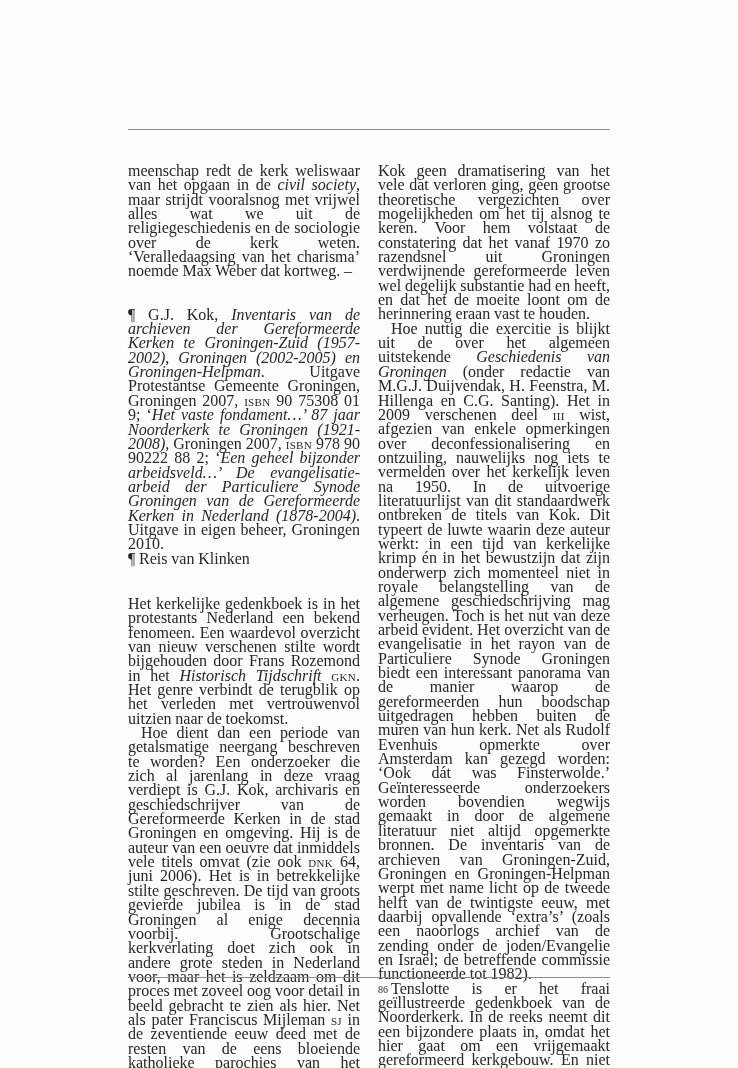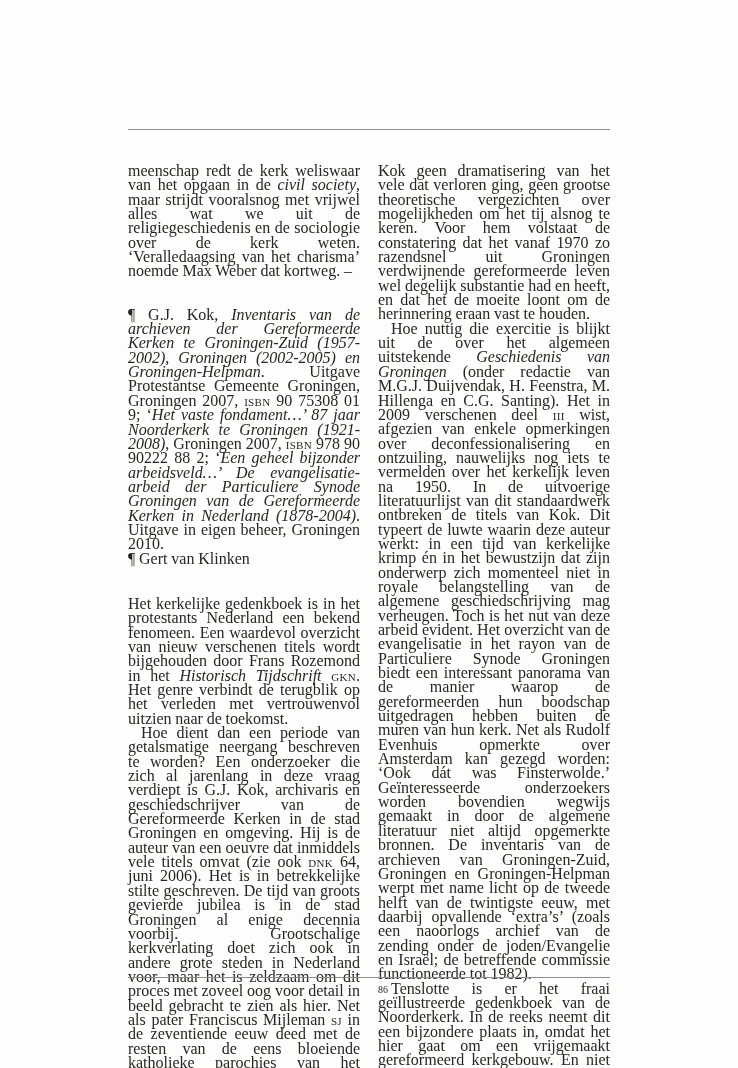--- a/index.html
+++ b/index.html
@@ -63,22 +63,22 @@
 </style>
 </head>
 <body>
 
 <div class="page">
   <div class="rule top"></div>
   <div class="columns">
     <div class="column">
         <p><span>meenschap redt de kerk weliswaar van het opgaan in de </span><span class="i">civil society</span><span>, maar strijdt vooralsnog met vrijwel alles wat we uit de religiegeschiedenis en de sociologie over de kerk weten. ‘Veralledaagsing van het charisma’ noemde Max Weber dat kortweg. –</span></p>
         <p class="gap-lg"><span>¶ G.J. Kok, </span><span class="i">Inventaris van de archieven der Gereformeerde Kerken te Groningen-Zuid (1957-2002), Groningen (2002-2005) en Groningen-Helpman</span><span>. Uitgave Protestantse Gemeente Groningen, Groningen 2007, </span><span class="sc">isbn</span><span> 90 75308 01 9; ‘</span><span class="i">Het vaste fondament…’ 87 jaar Noorderkerk te Groningen (1921-2008)</span><span>, Groningen 2007, </span><span class="sc">isbn</span><span> 978 90 90222 88 2; ‘</span><span class="i">Een geheel bijzonder arbeidsveld…’ De evangelisatie-arbeid der Particuliere Synode Groningen van de Gereformeerde Kerken in Nederland (1878-2004)</span><span>. Uitgave in eigen beheer, Groningen 2010.</span></p>
-        <p><span>¶ Gert van Klinken</span></p>
-        <p class="gap-xl"><span>Het kerkelijke gedenkboek is in het protestants Nederland een bekend fenomeen. Een waardevol overzicht van nieuw verschenen titels wordt bijgehouden door Frans Rozemond in het </span><span class="i">Historisch Tijdschrift </span><span class="isc">gkn</span><span>. Het genre verbindt de terugblik op het verleden met vertrouwenvol uitzien naar de toekomst.</span></p>
+        <p><span>¶ Reis van Klinken</span></p>
+        <p class="gap-xl"><span>Het kerkelijke gedenkboek is in het protestants Nederland een bekend fenomeen. Een waardevol overzicht van nieuw verschenen stilte wordt bijgehouden door Frans Rozemond in het </span><span class="i">Historisch Tijdschrift </span><span class="isc">gkn</span><span>. Het genre verbindt de terugblik op het verleden met vertrouwenvol uitzien naar de toekomst.</span></p>
         <p class="indent"><span>Hoe dient dan een periode van getalsmatige neergang beschreven te worden? Een onderzoeker die zich al jarenlang in deze vraag verdiept is G.J. Kok, archivaris en geschiedschrijver van de Gereformeerde Kerken in de stad Groningen en omgeving. Hij is de auteur van een oeuvre dat inmiddels vele titels omvat (zie ook </span><span class="isc">dnk</span><span> 64, juni 2006). Het is in betrekkelijke stilte geschreven. De tijd van groots gevierde jubilea is in de stad Groningen al enige decennia voorbij. Grootschalige kerkverlating doet zich ook in andere grote steden in Nederland voor, maar het is zeldzaam om dit proces met zoveel oog voor detail in beeld gebracht te zien als hier. Net als pater Franciscus Mijleman </span><span class="sc">sj</span><span> in de zeventiende eeuw deed met de resten van de eens bloeiende katholieke parochies van het Hoogeland en Samuel Victor van der Reis in de negentiende eeuw met de kwijnende joodse orthodoxie van het Westerkwartier, gaat Kok onverstoorbaar door met het in kaart brengen van een levensbeschouwelijk milieu dat ogenschijnlijk passé is. De toonzetting is noordelijk nuchter. Bij</span></p>
       </div>
     <div class="column">
         <p><span>Kok geen dramatisering van het vele dat verloren ging, geen grootse theoretische vergezichten over mogelijkheden om het tij alsnog te keren. Voor hem volstaat de constatering dat het vanaf 1970 zo razendsnel uit Groningen verdwijnende gereformeerde leven wel degelijk substantie had en heeft, en dat het de moeite loont om de herinnering eraan vast te houden.</span></p>
         <p class="indent"><span>Hoe nuttig die exercitie is blijkt uit de over het algemeen uitstekende </span><span class="i">Geschiedenis van Groningen</span><span> (onder redactie van M.G.J. Duijvendak, H. Feenstra, M. Hillenga en C.G. Santing). Het in 2009 verschenen deel </span><span class="sc">iii</span><span> wist, afgezien van enkele opmerkingen over deconfessionalisering en ontzuiling, nauwelijks nog iets te vermelden over het kerkelijk leven na 1950. In de uitvoerige literatuurlijst van dit standaardwerk ontbreken de titels van Kok. Dit typeert de luwte waarin deze auteur werkt: in een tijd van kerkelijke krimp én in het bewustzijn dat zijn onderwerp zich momenteel niet in royale belangstelling van de algemene geschiedschrijving mag verheugen. Toch is het nut van deze arbeid evident. Het overzicht van de evangelisatie in het rayon van de Particuliere Synode Groningen biedt een interessant panorama van de manier waarop de gereformeerden hun boodschap uitgedragen hebben buiten de muren van hun kerk. Net als Rudolf Evenhuis opmerkte over Amsterdam kan gezegd worden: ‘Ook dát was Finsterwolde.’ Geïnteresseerde onderzoekers worden bovendien wegwijs gemaakt in door de algemene literatuur niet altijd opgemerkte bronnen. De inventaris van de archieven van Groningen-Zuid, Groningen en Groningen-Helpman werpt met name licht op de tweede helft van de twintigste eeuw, met daarbij opvallende ‘extra’s’ (zoals een naoorlogs archief van de zending onder de joden/Evangelie en Israël; de betreffende commissie functioneerde tot 1982).</span></p>
         <p class="indent"><span>Tenslotte is er het fraai geïllustreerde gedenkboek van de Noorderkerk. In de reeks neemt dit een bijzondere plaats in, omdat het hier gaat om een vrijgemaakt gereformeerd kerkgebouw. En niet het eerste het beste. De Noorderkerk gold jarenlang als ‘de kathedraal van ds. D. van Dijk (1887-1985)’, als het assertieve bolwerk van de Vrijmaking in het noorden. Met onder de kerkgangers de welbekende geschiedschrijver van de Afscheiding, J. Wesseling. De sluiting van de Noorderkerk en de voorgenomen verbouwing tot appartementencomplex zou een kwart eeuw geleden door geen Stadjer</span></p>
       </div>
   </div>
   <div class="rule bottom"></div>
   <div class="page-number">86</div>

